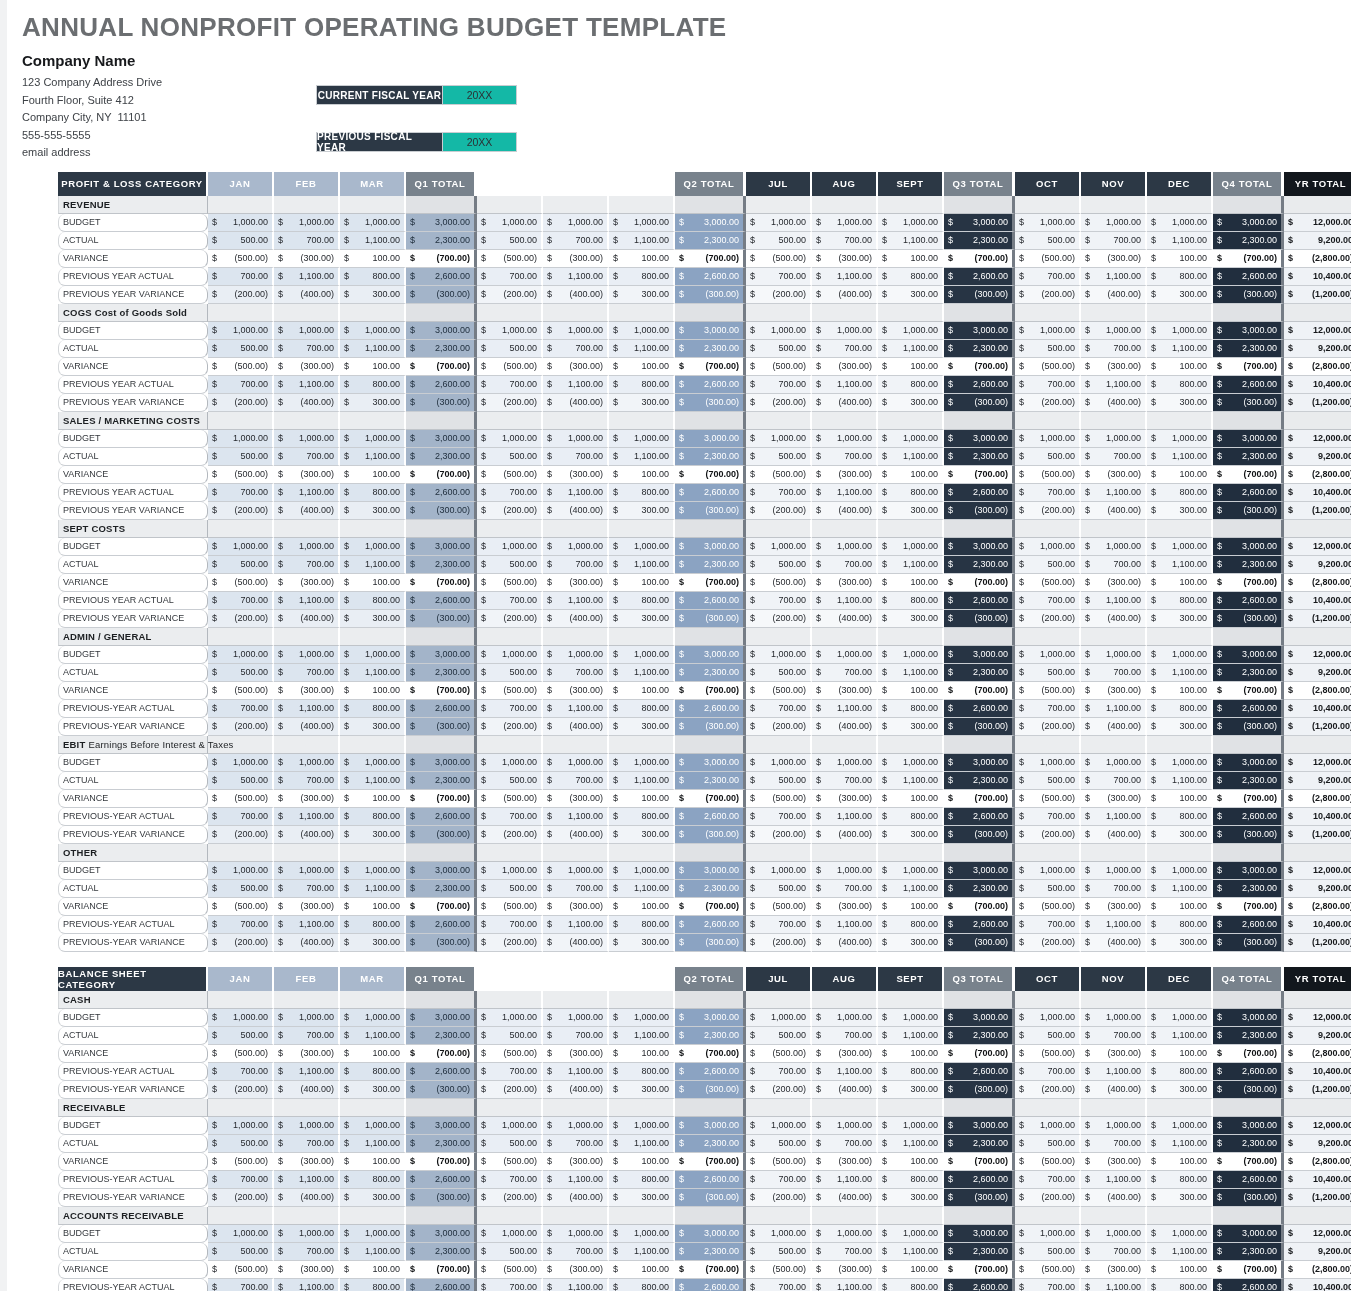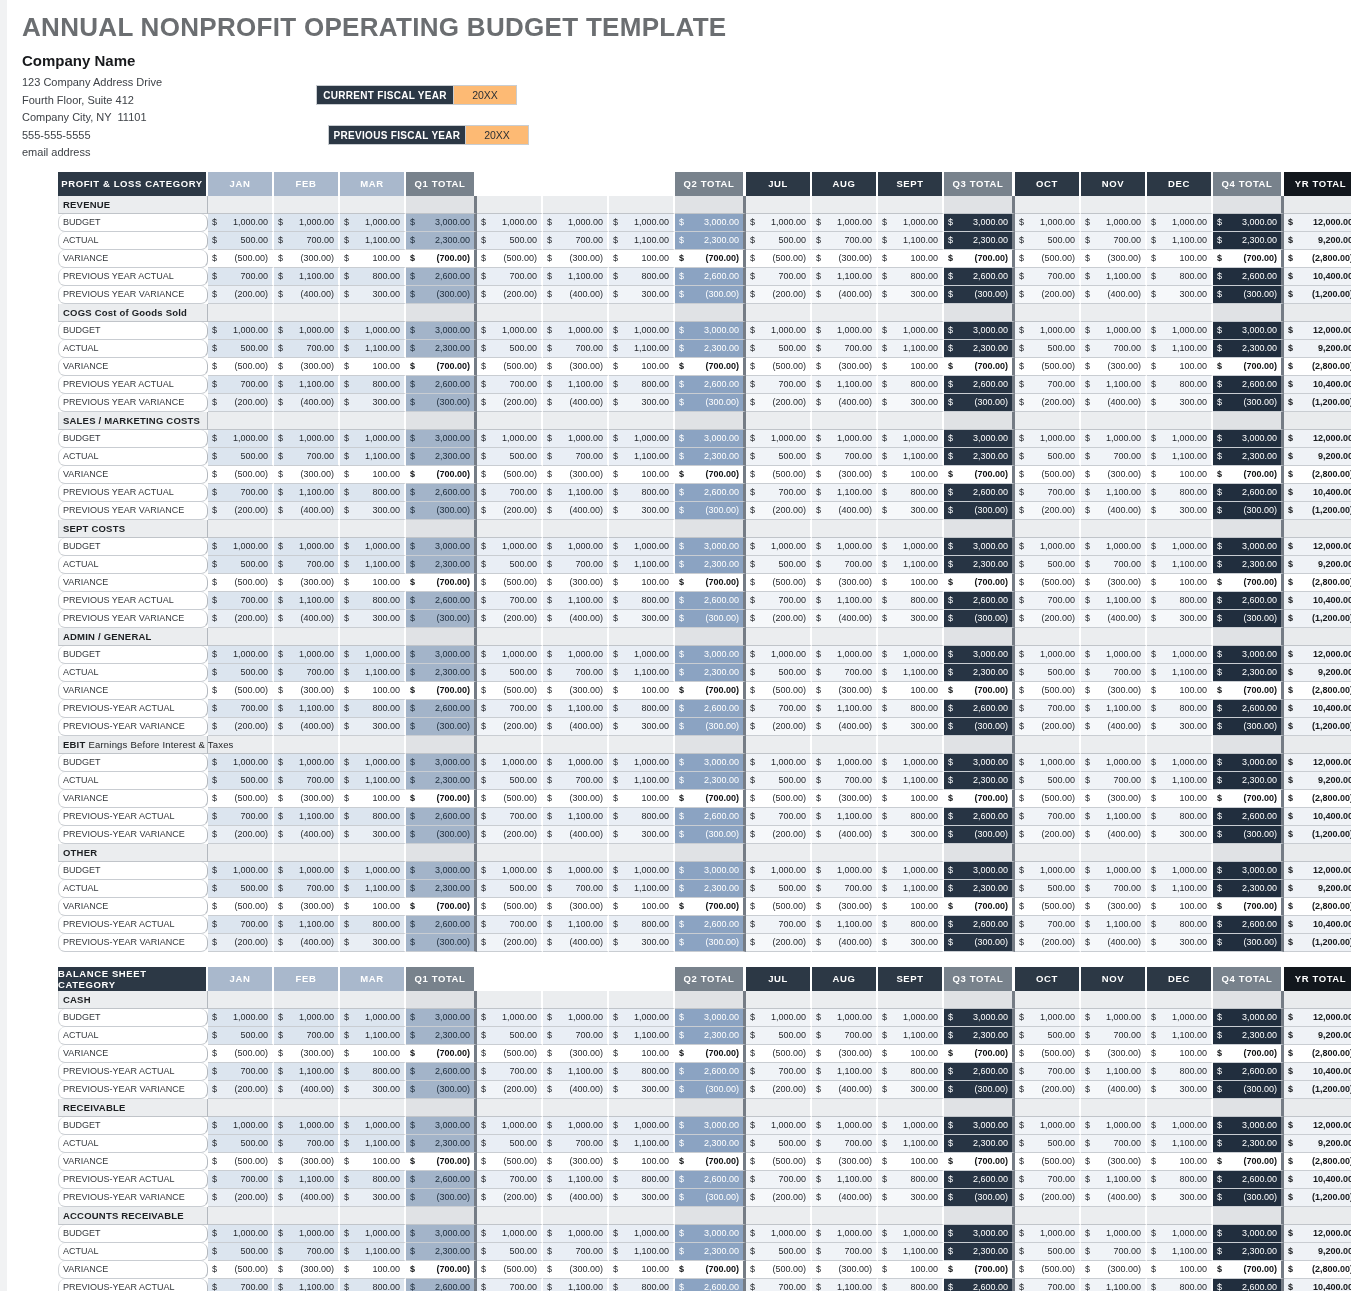--- a/index.html
+++ b/index.html
@@ -16,27 +16,27 @@
     margin-top:15px; font-size:26px; line-height:24px; font-weight:bold;
     color:#6b6e71; letter-spacing:0.3px;
   }
 
   .company { margin-top:13px; }
   .company-name { font-size:15px; line-height:18px; font-weight:bold; color:#17191c; margin-bottom:4px; }
   .addr-line { font-size:11px; line-height:17.5px; color:#3e4247; white-space:pre; }
 
   .fiscal-row { position:absolute; left:294px; display:flex; border:1px solid #c9cdd1; width:199px; height:18px; background:#fff; }
   .fiscal-row.first { top:85px; }
-  .fiscal-row.second { top:125px;margin-left:12px; }
+  .fiscal-row.second { top:132px; }
   .fiscal-label {
-    width:136px; background:#2c3845; color:#fff; font-size:10px; font-weight:bold;
+    width:125px; background:#2c3845; color:#fff; font-size:10px; font-weight:bold;
     display:flex; align-items:center; justify-content:center; letter-spacing:0.3px;
   }
   .fiscal-value {
-    flex:1; background:#fdba74; display:flex; align-items:center; justify-content:center;
+    flex:1; background:#14b8a6; display:flex; align-items:center; justify-content:center;
     font-size:10.5px; color:#2c3034; border-left:1px solid #c9cdd1;
   }
 
   .btable { width:1104px; margin-top:10px;padding-left:36px; }
   #t2 { margin-top:15px; }
   .row { display:flex; }
   .c { box-sizing:border-box; flex:none; }
   .lab { width:150px; }
   .m { width:66px; }
   .t { width:71px; }

